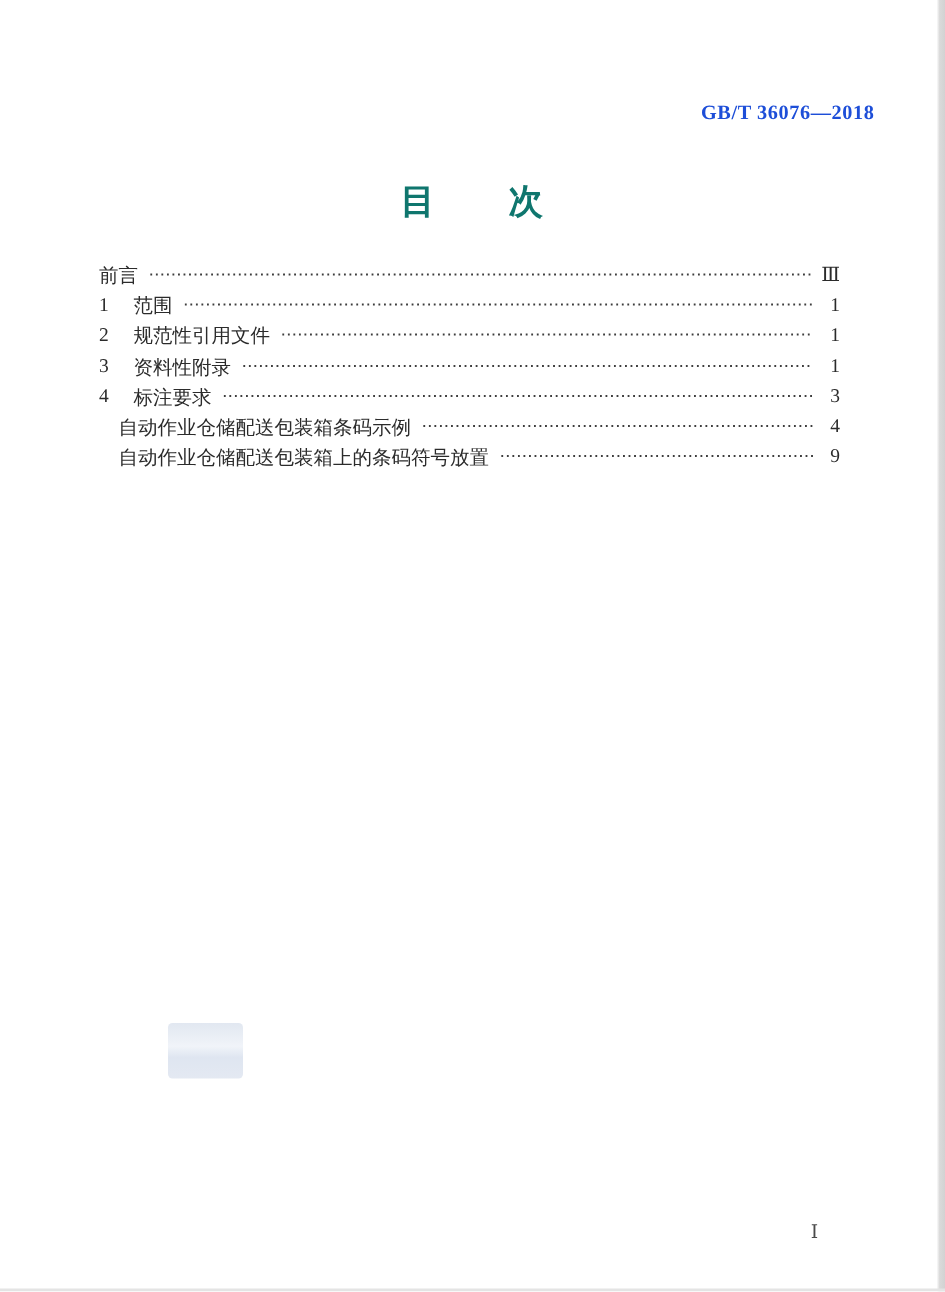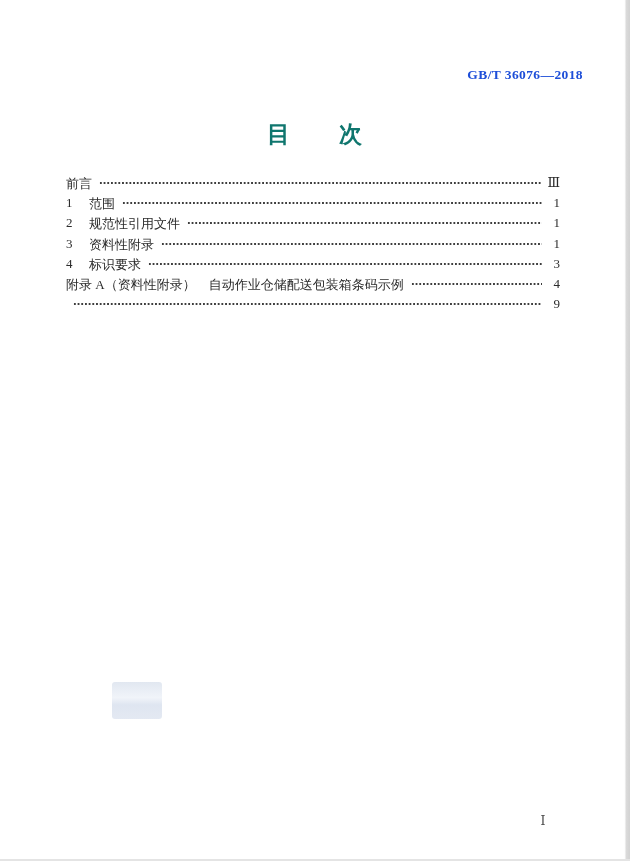--- a/index.html
+++ b/index.html
@@ -129,38 +129,38 @@
     <div class="toc-row">
       <span class="toc-num">3</span>
       <span class="toc-label">资料性附录</span>
 
       <span class="leader"></span>
       <span class="toc-page">1</span>
     </div>
 
     <div class="toc-row">
       <span class="toc-num">4</span>
-      <span class="toc-label">标识要求</span>
+      <span class="toc-label">标注要求</span>
 
       <span class="leader"></span>
       <span class="toc-page">3</span>
     </div>
 
     <div class="toc-row">
 
-      <span class="toc-label">附录 A（资料性附录）</span>
       <span class="toc-sub">自动作业仓储配送包装箱条码示例</span>
       <span class="leader"></span>
       <span class="toc-page">4</span>
     </div>
 
 
 
     <div class="toc-row">
 
+      <span class="toc-sub">自动作业仓储配送包装箱上的条码符号放置</span>
       <span class="leader"></span>
       <span class="toc-page">9</span>
     </div>
   </div>
 
   <div class="watermark"></div>
 
   <div class="footer-page">Ⅰ</div>
 
   <div class="scan-edge-right"></div>

